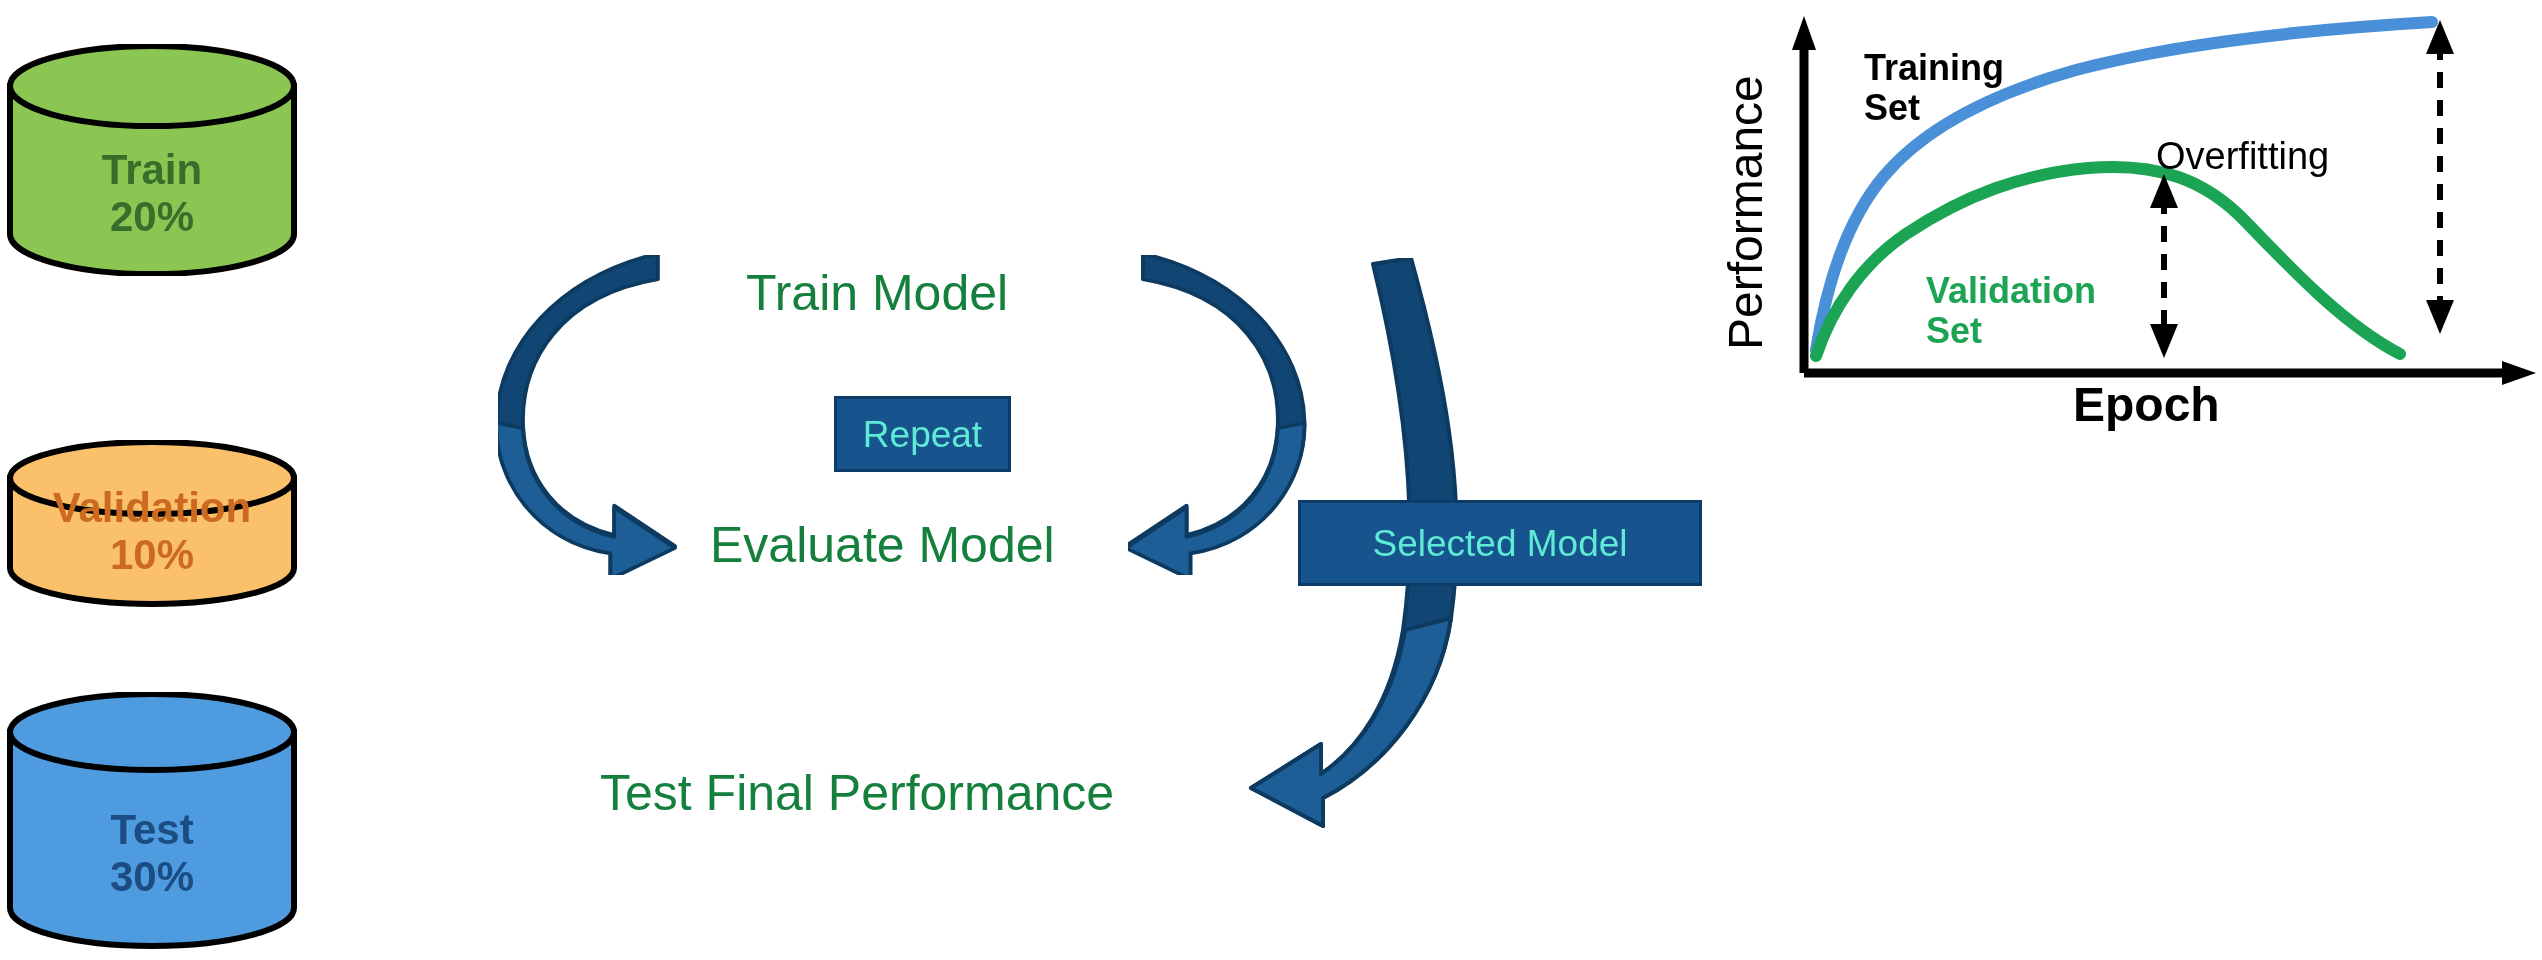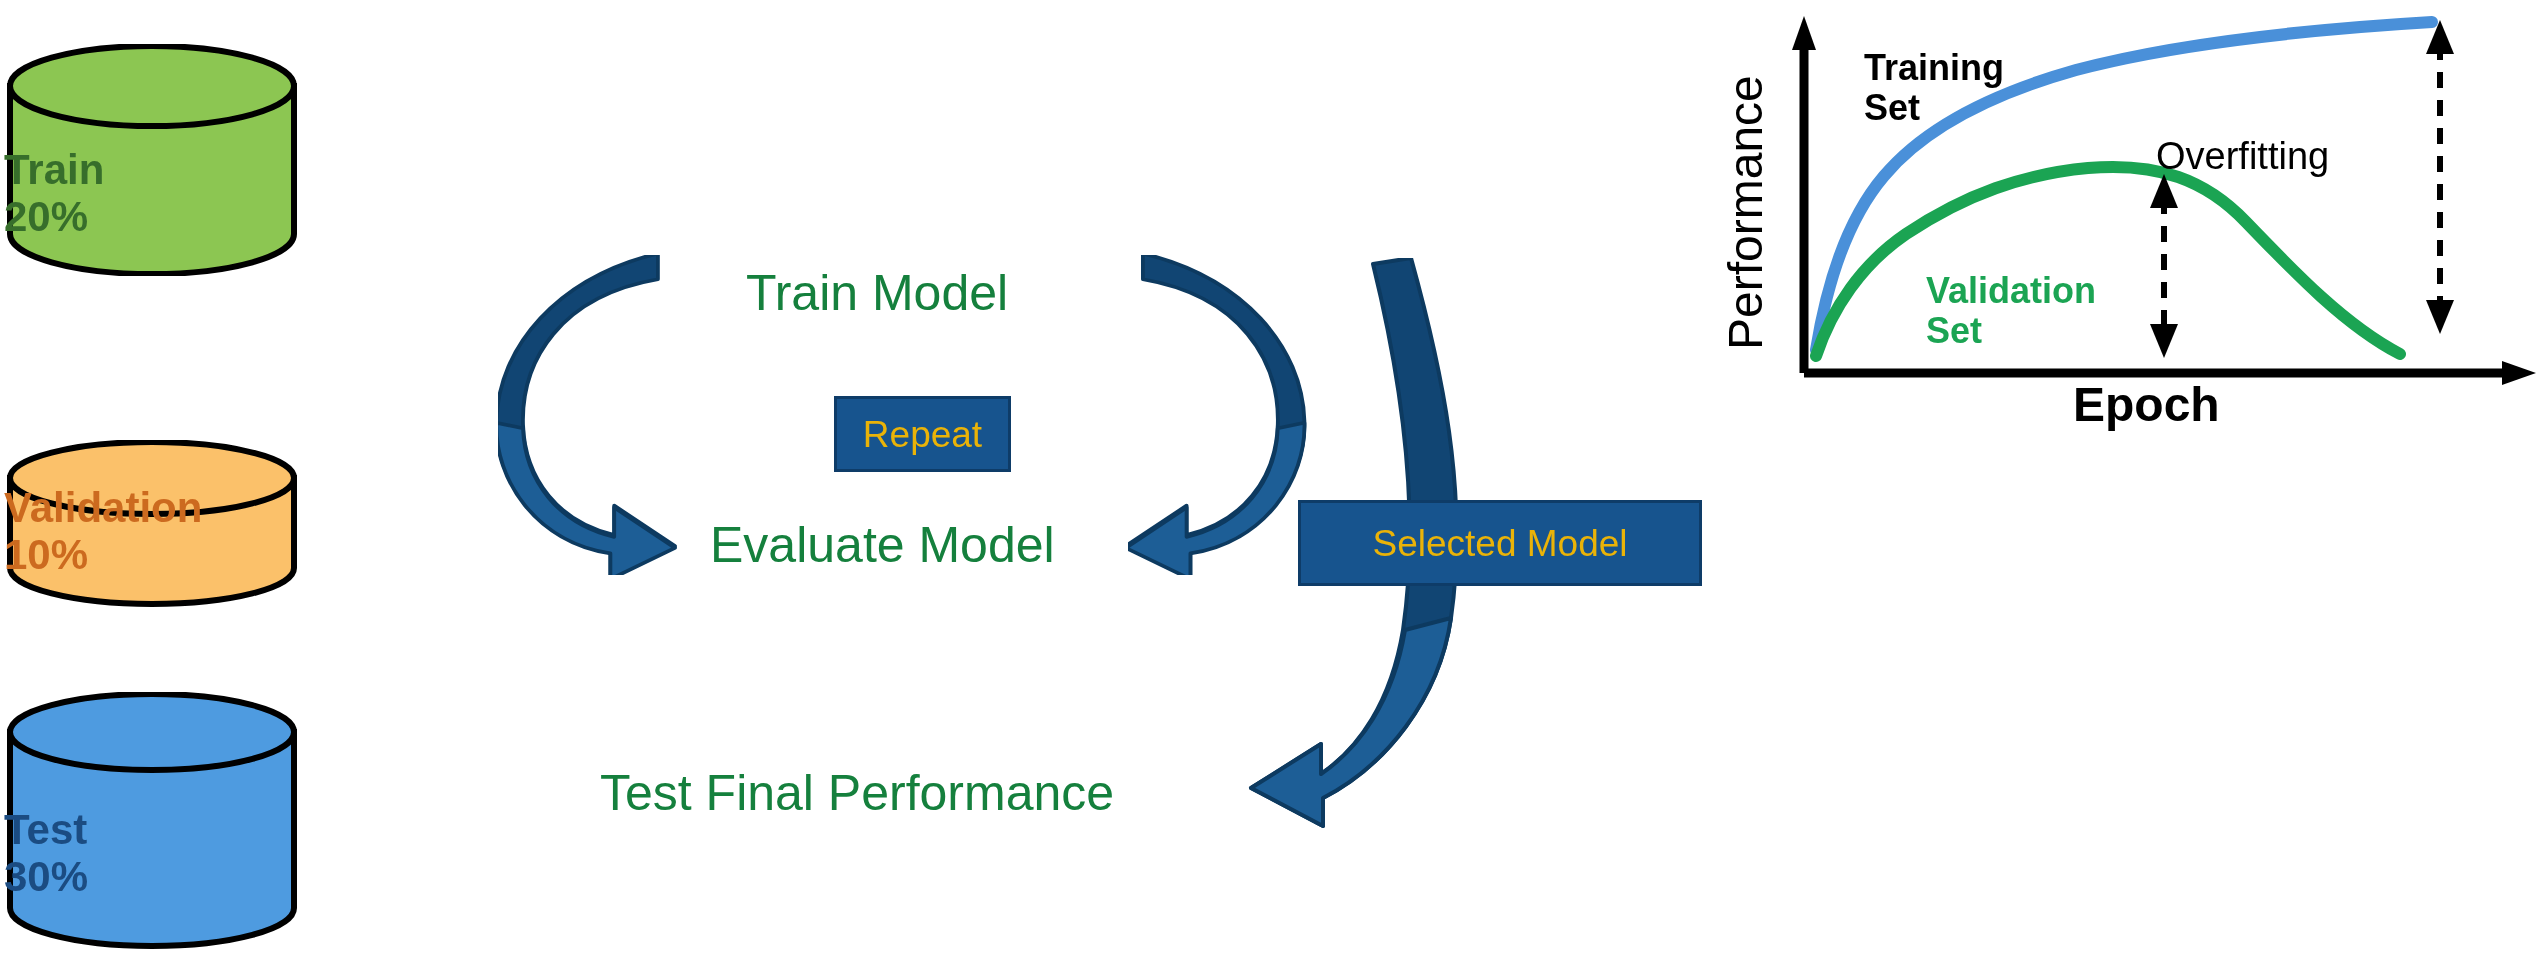--- a/index.html
+++ b/index.html
@@ -6,35 +6,35 @@
   body{
     width:2542px;height:960px;position:relative;overflow:hidden;
     font-family:"Liberation Sans", sans-serif;
   }
   .stage{position:absolute;left:0;top:0;width:2542px;height:960px;}
 
   
   .cyl{position:absolute;}
   .cyl svg{display:block;}
   .cyl-label{
-    position:absolute;left:0;right:0;text-align:left;
+    position:absolute;left:0;right:0;text-align:center;
     font-weight:bold;line-height:1.12;
     pointer-events:none;white-space:pre-line;
   }
 
   
   .flow-text{
     position:absolute;color:#15803d;font-weight:400;
     white-space:nowrap;line-height:1;
   }
 
   
   .box{
     position:absolute;display:flex;align-items:center;justify-content:center;
-    color:#eab308;background:#17548E;border:3px solid #0E3C68;
+    color:#5eead4;background:#17548E;border:3px solid #0E3C68;
     box-sizing:border-box;line-height:1;
   }
 
   
   .chart{position:absolute;}
   .chart svg{display:block;}
   .chart-lbl{position:absolute;font-weight:bold;line-height:1.1;white-space:pre-line;}
   .axis-title{position:absolute;color:#000;font-weight:700;white-space:nowrap;}
   .yaxis-title{
     position:absolute;color:#000;font-weight:400;white-space:nowrap;

